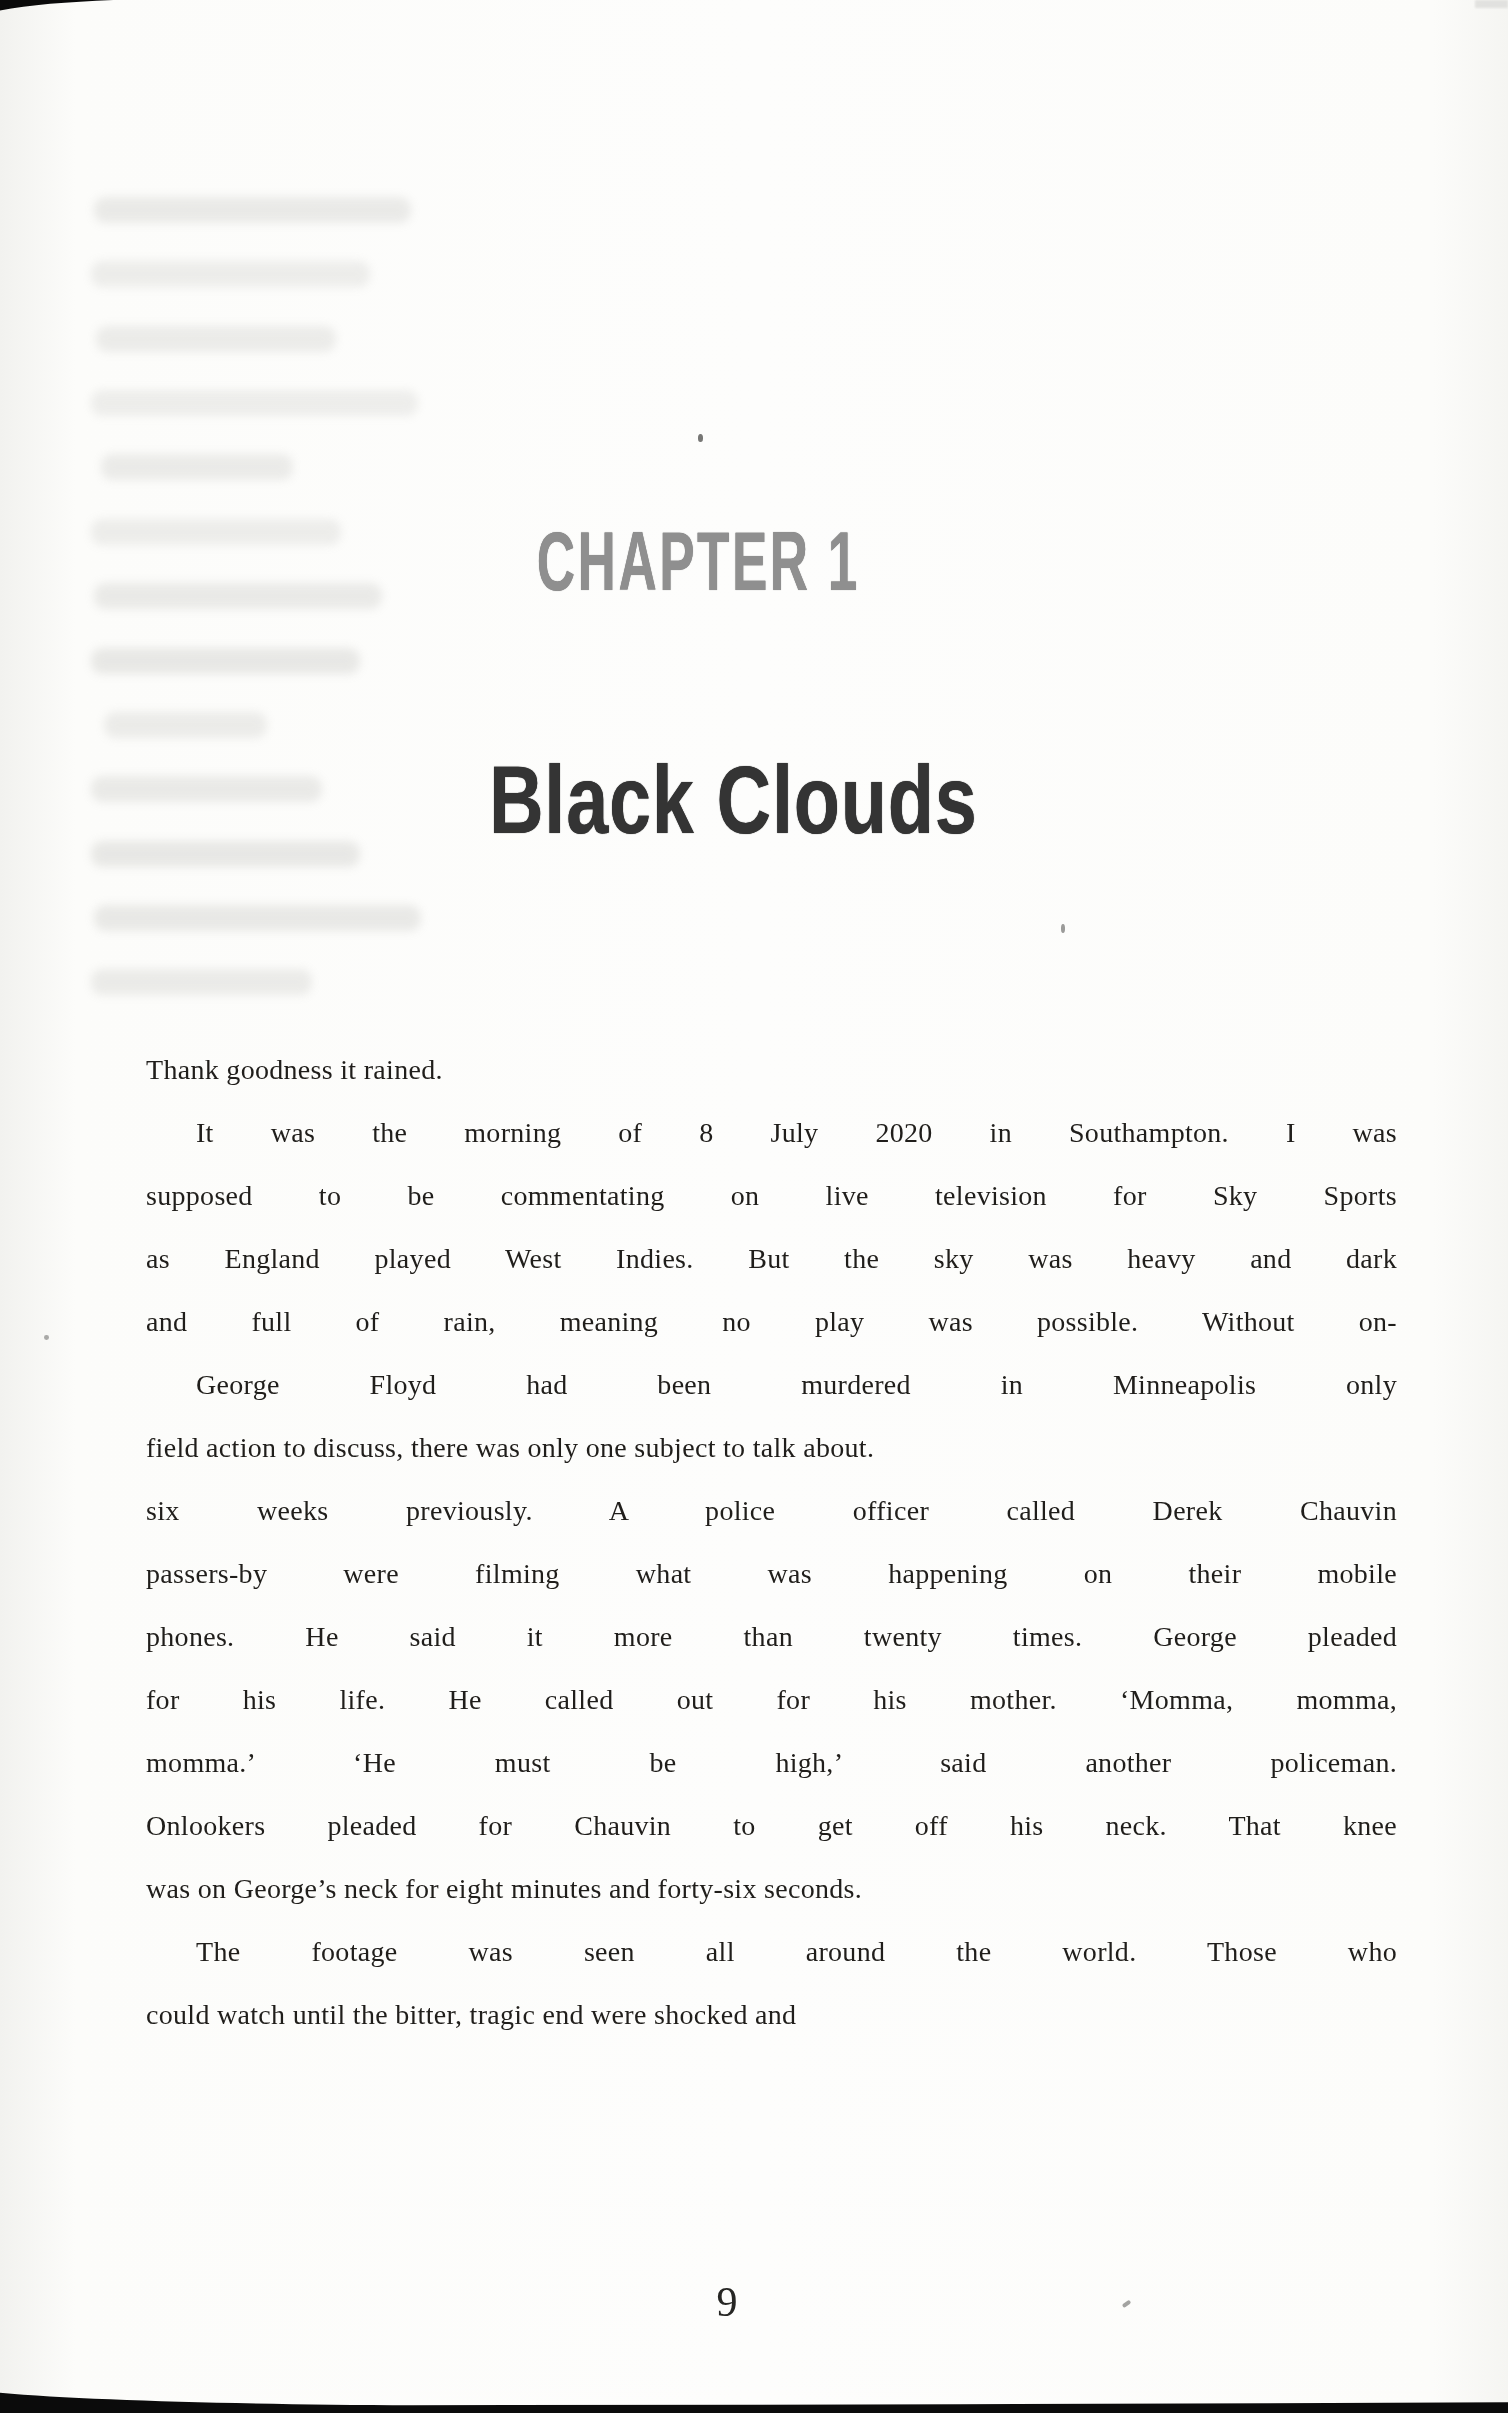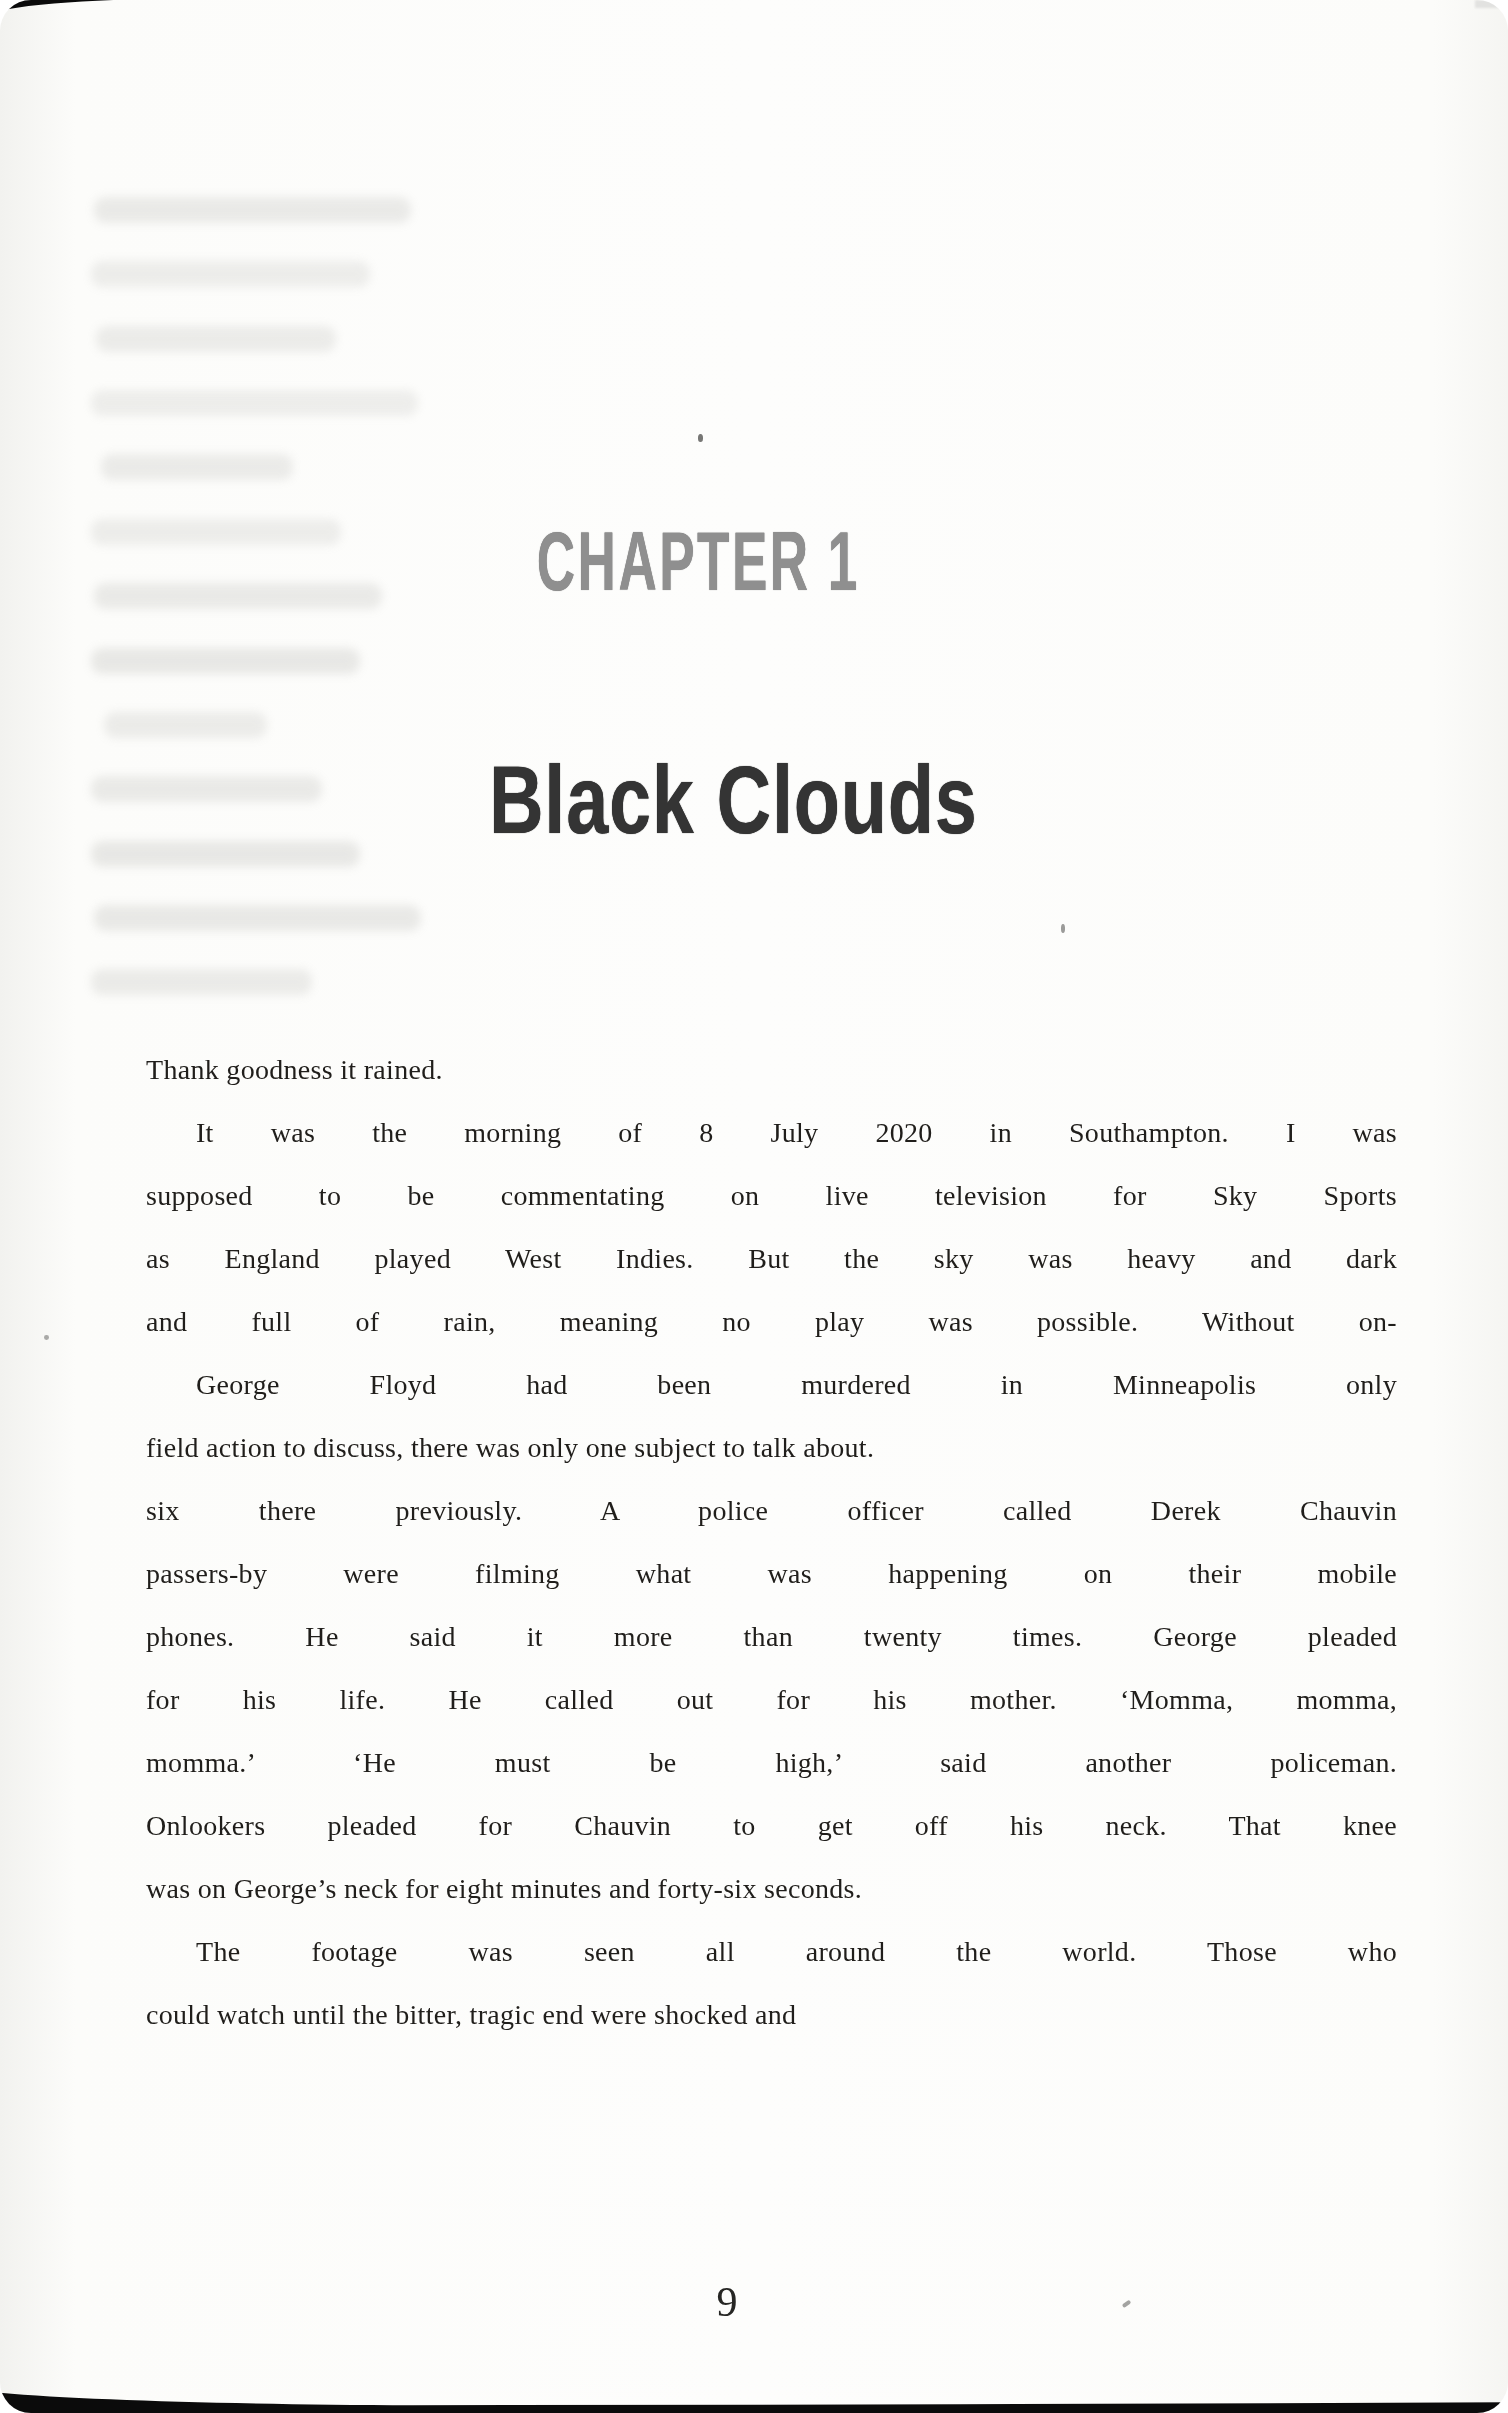--- a/index.html
+++ b/index.html
@@ -9,21 +9,20 @@
     background: #ffffff;
     overflow: hidden;
   }
   .page {
     position: relative;
     width: 1508px; height: 2413px;
     background:
       linear-gradient(90deg, #f2f2ef 0%, #fcfcfa 5%, #fdfdfc 50%, #fcfcfa 95%, #f5f5f2 100%),
       #fcfcfa;
     overflow: hidden;
-    border-radius: 31px;
   }
   
   .edge-top-left {
     position: absolute; top: 0; left: 0; width: 144px; height: 11.5px;
     pointer-events: none;
   }
   .edge-top-right {
     position: absolute; top: 0; right: 0; width: 33px; height: 7.7px;
     background: #d9d9d7; filter: blur(1px); opacity: .7;
   }
@@ -121,21 +120,21 @@
   </div>
 
   <div class="body-text">
       <div class="bodyline no-just">Thank goodness it rained.</div>
       <div class="bodyline indent">It was the morning of 8 July 2020 in Southampton. I was</div>
       <div class="bodyline">supposed to be commentating on live television for Sky Sports</div>
       <div class="bodyline">as England played West Indies. But the sky was heavy and dark</div>
       <div class="bodyline">and full of rain, meaning no play was possible. Without on-</div>
       <div class="bodyline indent">George Floyd had been murdered in Minneapolis only</div>
       <div class="bodyline no-just">field action to discuss, there was only one subject to talk about.</div>
-      <div class="bodyline">six there previously. A police officer called Derek Chauvin</div>
+      <div class="bodyline">six weeks previously. A police officer called Derek Chauvin</div>
       <div class="bodyline">passers-by were filming what was happening on their mobile</div>
       <div class="bodyline">phones. He said it more than twenty times. George pleaded</div>
       <div class="bodyline">for his life. He called out for his mother. ‘Momma, momma,</div>
       <div class="bodyline">momma.’ ‘He must be high,’ said another policeman.</div>
       <div class="bodyline">Onlookers pleaded for Chauvin to get off his neck. That knee</div>
       <div class="bodyline no-just">was on George’s neck for eight minutes and forty-six seconds.</div>
       <div class="bodyline indent">The footage was seen all around the world. Those who</div>
       <div class="bodyline no-just">could watch until the bitter, tragic end were shocked and</div>
     </div>
 

